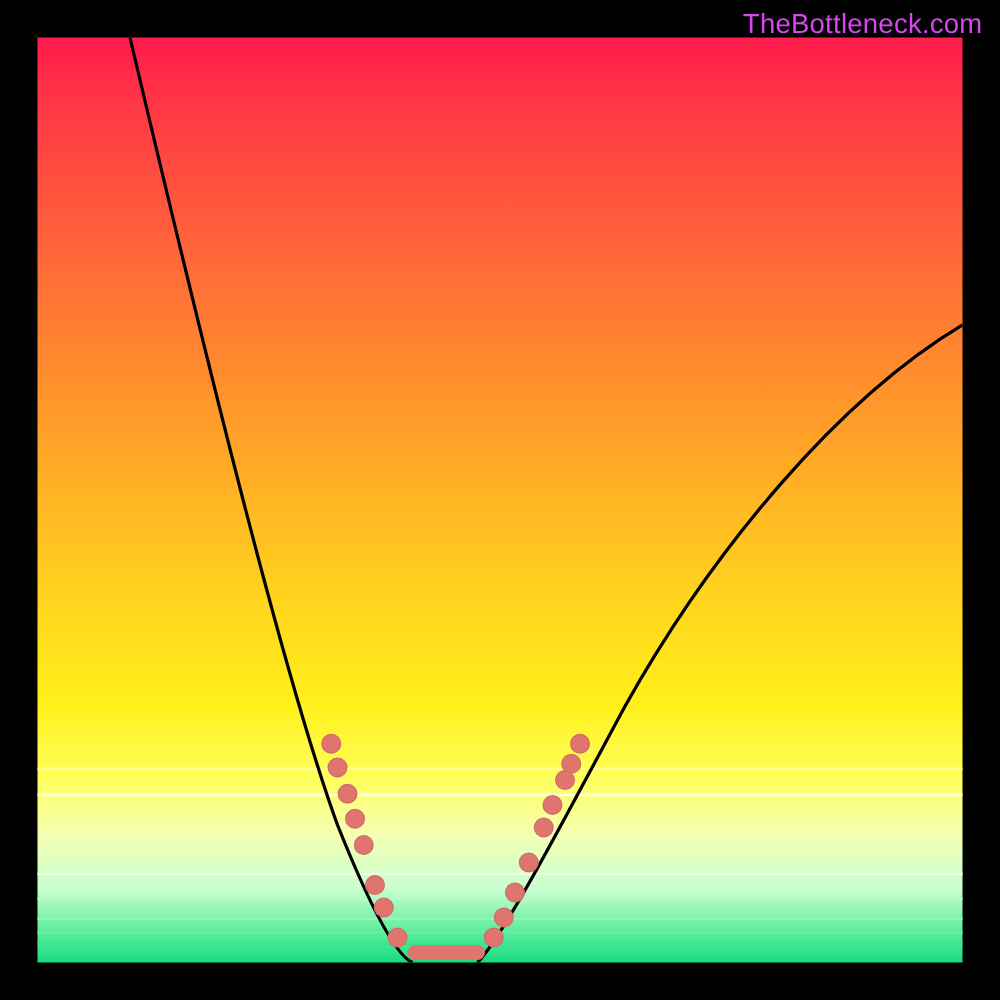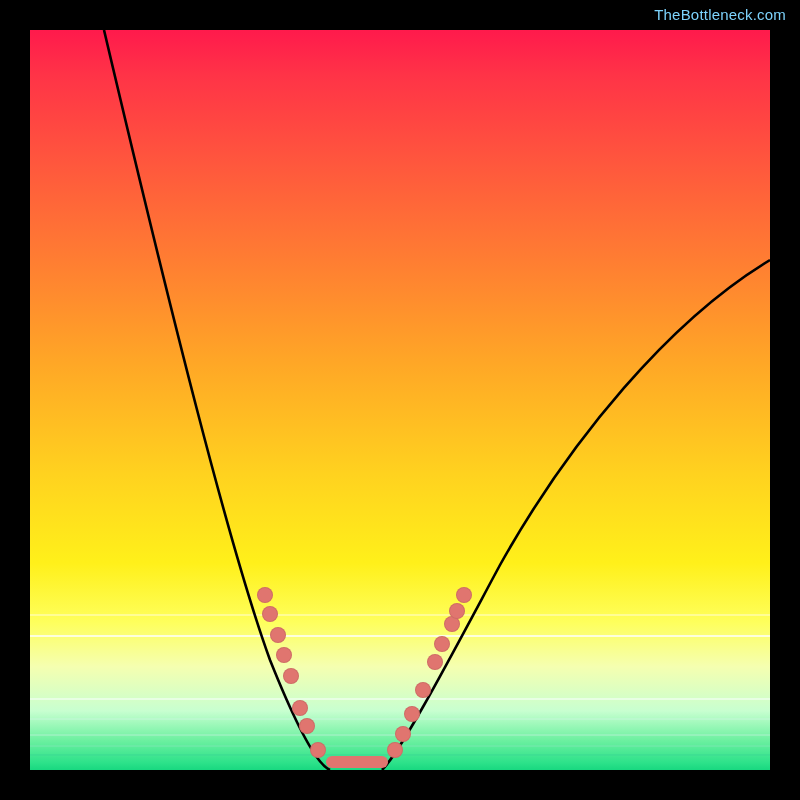--- a/index.html
+++ b/index.html
@@ -8,22 +8,22 @@
     height: 800px;
     background: #000;
     position: relative;
     font-family: Arial, sans-serif;
     overflow: hidden;
   }
   .watermark {
     position: absolute;
     top: 6px;
     right: 14px;
-    color: #7dd3fc;
-    font-size: 15px;
+    color: #d946ef;
+    font-size: 22px;
     font-weight: 500;
     z-index: 10;
     letter-spacing: 0.2px;
   }
   .frame {
     position: absolute;
     top: 30px;
     left: 30px;
     width: 740px;
     height: 740px;

